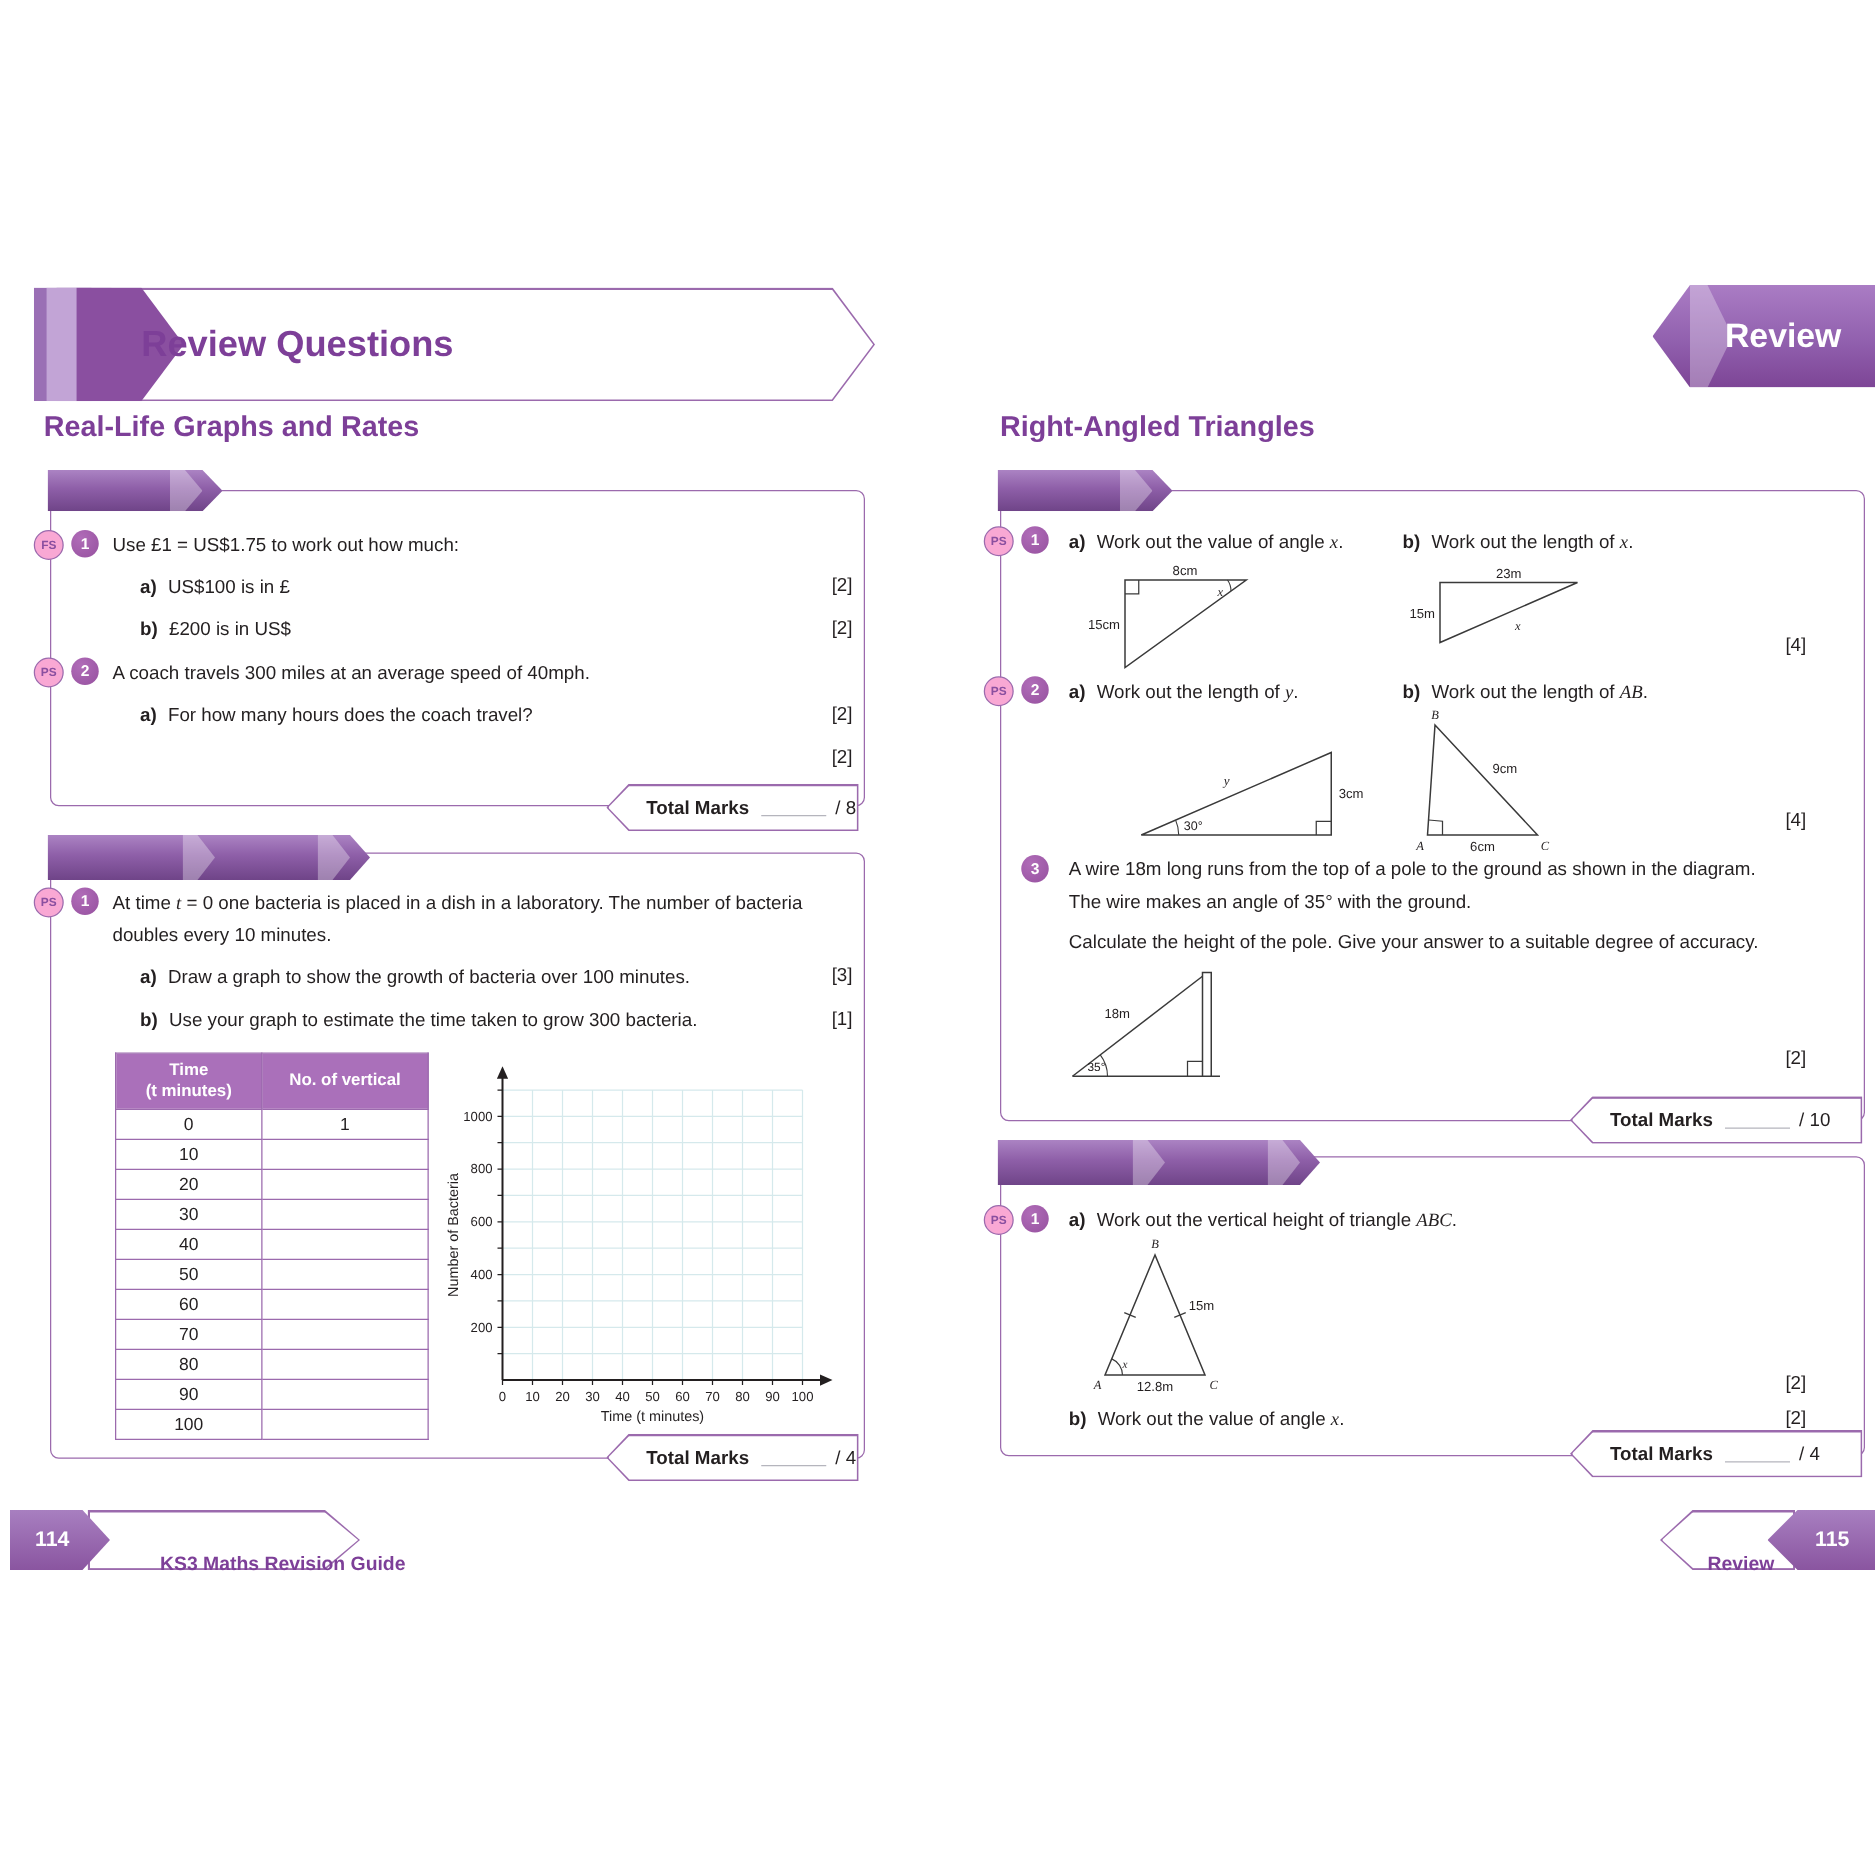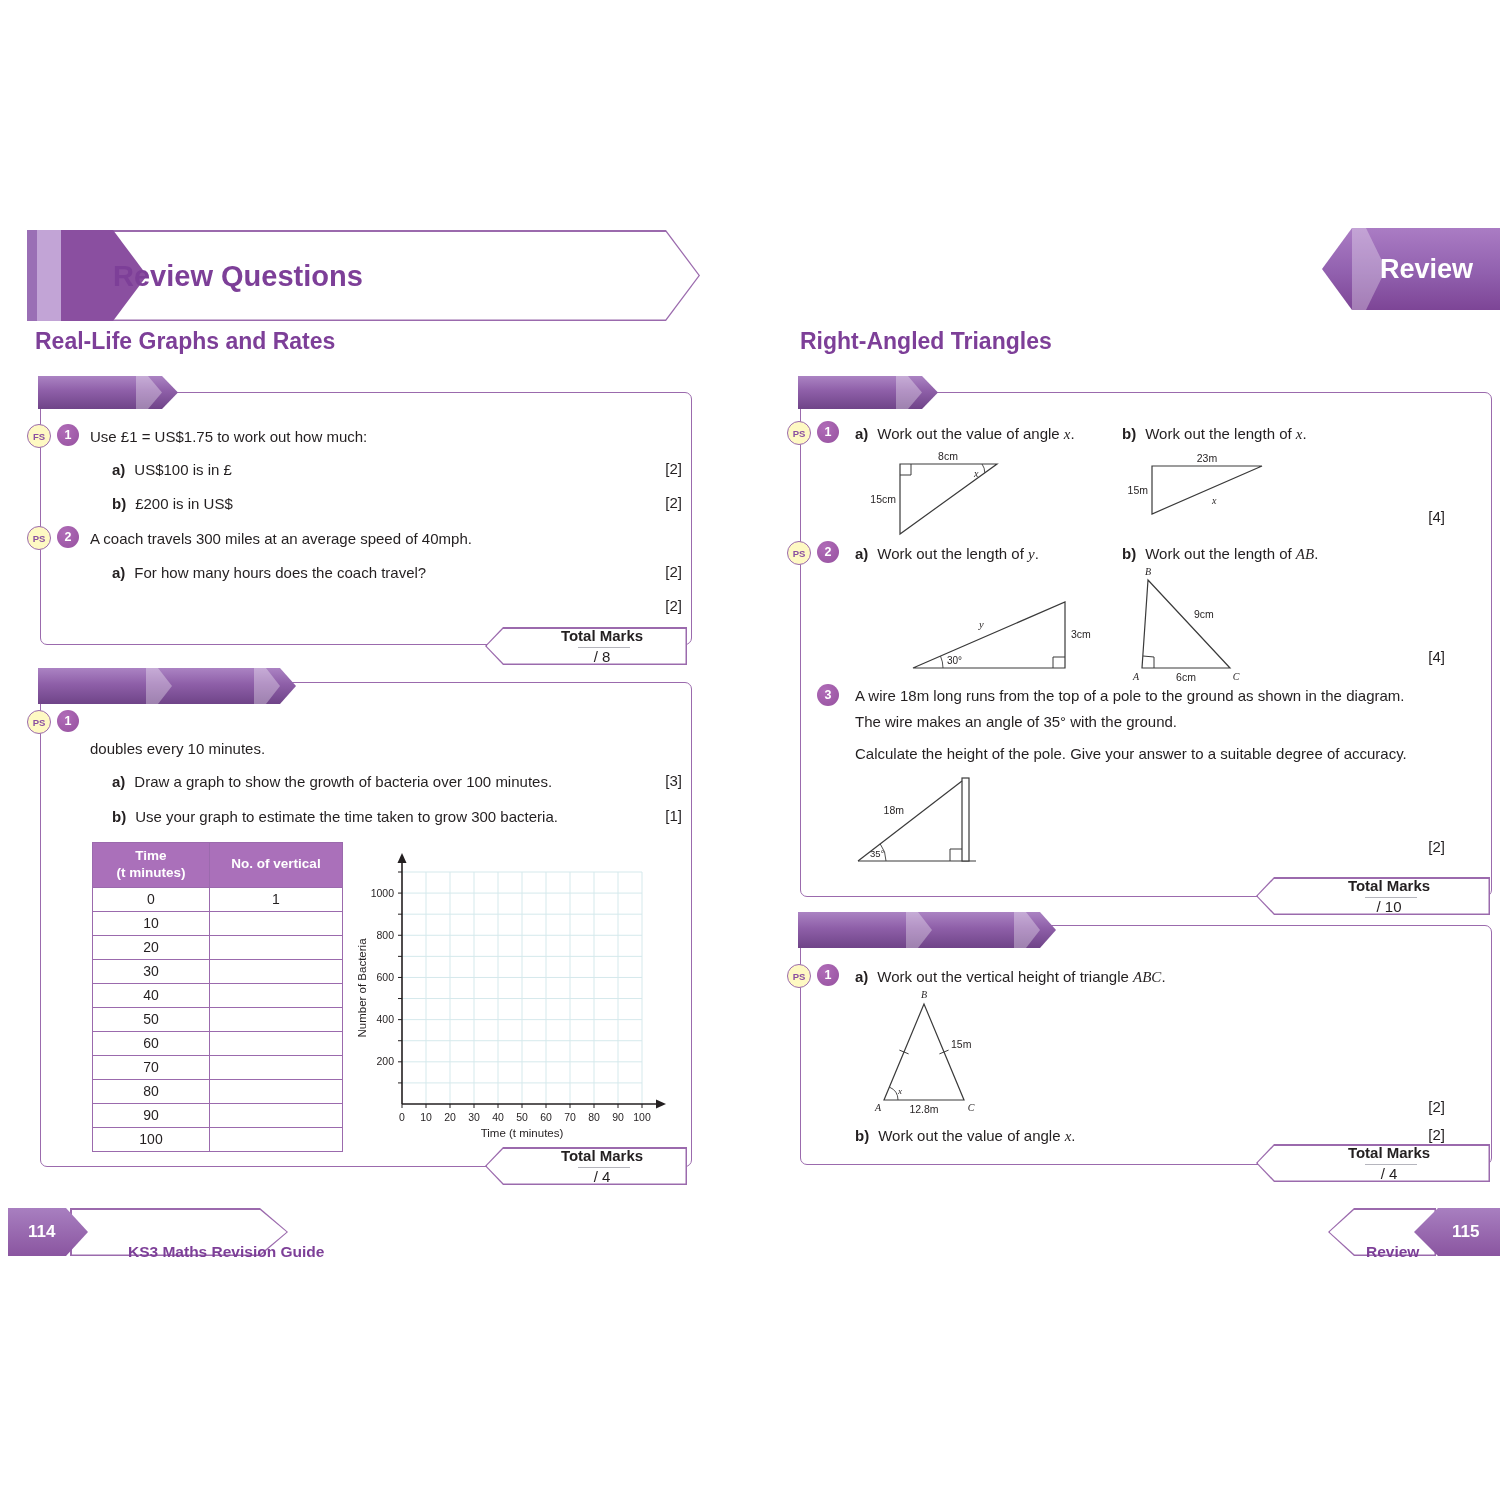--- a/index.html
+++ b/index.html
@@ -13,21 +13,21 @@
   .heading{font-size:23px;font-weight:bold;color:#7d3f98;}
   
   .qbox{position:absolute;border:1.6px solid #9b6aad;border-radius:7px;background:#fff;}
   
   .bar{position:absolute;background:linear-gradient(180deg,#ab83c3 0%,#8e5fa8 45%,#6f4488 100%);
        clip-path:polygon(0 0,calc(100% - 16px) 0,100% 50%,calc(100% - 16px) 100%,0 100%);}
   .bar .stripe{position:absolute;top:0;bottom:0;width:26px;background:rgba(255,255,255,.33);
        clip-path:polygon(0 0,12px 0,26px 50%,12px 100%,0 100%);}
   
   .badge{position:absolute;width:22px;height:22px;border:1.5px solid #9b6aad;border-radius:50%;
-         background:#fef9c3;color:#8a4fa0;font-size:9.5px;font-weight:bold;
+         background:#f9a8d4;color:#8a4fa0;font-size:9.5px;font-weight:bold;
          display:flex;align-items:center;justify-content:center;z-index:3;}
   .qnum{position:absolute;width:22px;height:22px;border-radius:50%;
         background:radial-gradient(circle at 35% 30%,#b06cb8,#96519f);color:#fff;font-size:12.5px;
         font-weight:bold;display:flex;align-items:center;justify-content:center;z-index:3;}
   
   .banner{z-index:2;}
   .bn-outer{position:absolute;inset:0;background:#9b6aad;
     clip-path:polygon(0 0,calc(100% - 34px) 0,100% 50%,calc(100% - 34px) 100%,0 100%);}
   .bn-inner{position:absolute;inset:1.5px;background:#fff;
     clip-path:polygon(0 0,calc(100% - 33px) 0,100% 50%,calc(100% - 33px) 100%,0 100%);}
@@ -43,21 +43,21 @@
   .rev-banner .stripe{position:absolute;left:30px;top:0;bottom:0;width:34px;background:rgba(255,255,255,.3);
     clip-path:polygon(0 0,14px 0,34px 50%,14px 100%,0 100%);}
   .rev-title{position:absolute;left:58px;top:50%;transform:translateY(-50%);
              font-size:27px;font-weight:bold;color:#fff;}
   
   .tm-tab{z-index:4;}
   .tm-outer{position:absolute;inset:0;background:#9b6aad;
     clip-path:polygon(18px 0,100% 0,100% 100%,18px 100%,0 50%);}
   .tm-inner{position:absolute;inset:1.5px;background:#fff;
     clip-path:polygon(17px 0,100% 0,100% 100%,17px 100%,0 50%);}
-  .tm-content{position:absolute;inset:0;display:flex;align-items:center;padding-left:32px;font-size:15px;flex-direction:column;}
+  .tm-content{position:absolute;inset:0;display:flex;align-items:center;padding-left:32px;font-size:15px;}
   .tm-label{font-weight:bold;}
   .tm-line{width:52px;border-bottom:1.2px solid #b5b5bd;height:13px;margin:0 7px 0 10px;}
   
   .btable{border-collapse:collapse;background:#fff;}
   .btable th{background:#aa70ba;color:#fff;font-weight:bold;border:1.4px solid #9b6aad;
              font-size:13.5px;line-height:1.25;padding:5px 4px;}
   .btable td{border:1.4px solid #9b6aad;text-align:center;height:23px;font-size:14px;padding:0 4px;}
   .th-line{display:block;}
   
   .pg-num{z-index:4;background:linear-gradient(180deg,#a87fc0 0%,#8a55a0 100%);color:#fff;
@@ -135,20 +135,23 @@
   </div>
 
   <div class="qbox" style="left:40px;top:682px;width:650px;height:483px"></div>
   <div class="bar" style="left:38px;top:668px;width:258px;height:36px">
     <div class="stripe" style="left:108px"></div>
     <div class="stripe" style="left:216px"></div>
   </div>
 
   <div class="badge" style="left:27px;top:710px">PS</div>
   <div class="qnum" style="left:57px;top:710px">1</div>
+  <div class="abs t15" style="left:90px;top:713px;width:560px">
+    <span>At time </span><span class="ital">t</span><span> = 0 one bacteria is placed in a dish in a laboratory. The number of bacteria</span>
+  </div>
   <div class="abs t15" style="left:90px;top:739px;width:560px">doubles every 10 minutes.</div>
 
   <div class="abs t15" style="left:112px;top:772px;width:500px">
     <span class="lbl">a)</span><span>Draw a graph to show the growth of bacteria over 100 minutes.</span>
   </div>
   <div class="marks" style="left:632px;top:772px">[3]</div>
 
   <div class="abs t15" style="left:112px;top:807px;width:500px">
     <span class="lbl">b)</span><span>Use your graph to estimate the time taken to grow 300 bacteria.</span>
   </div>

